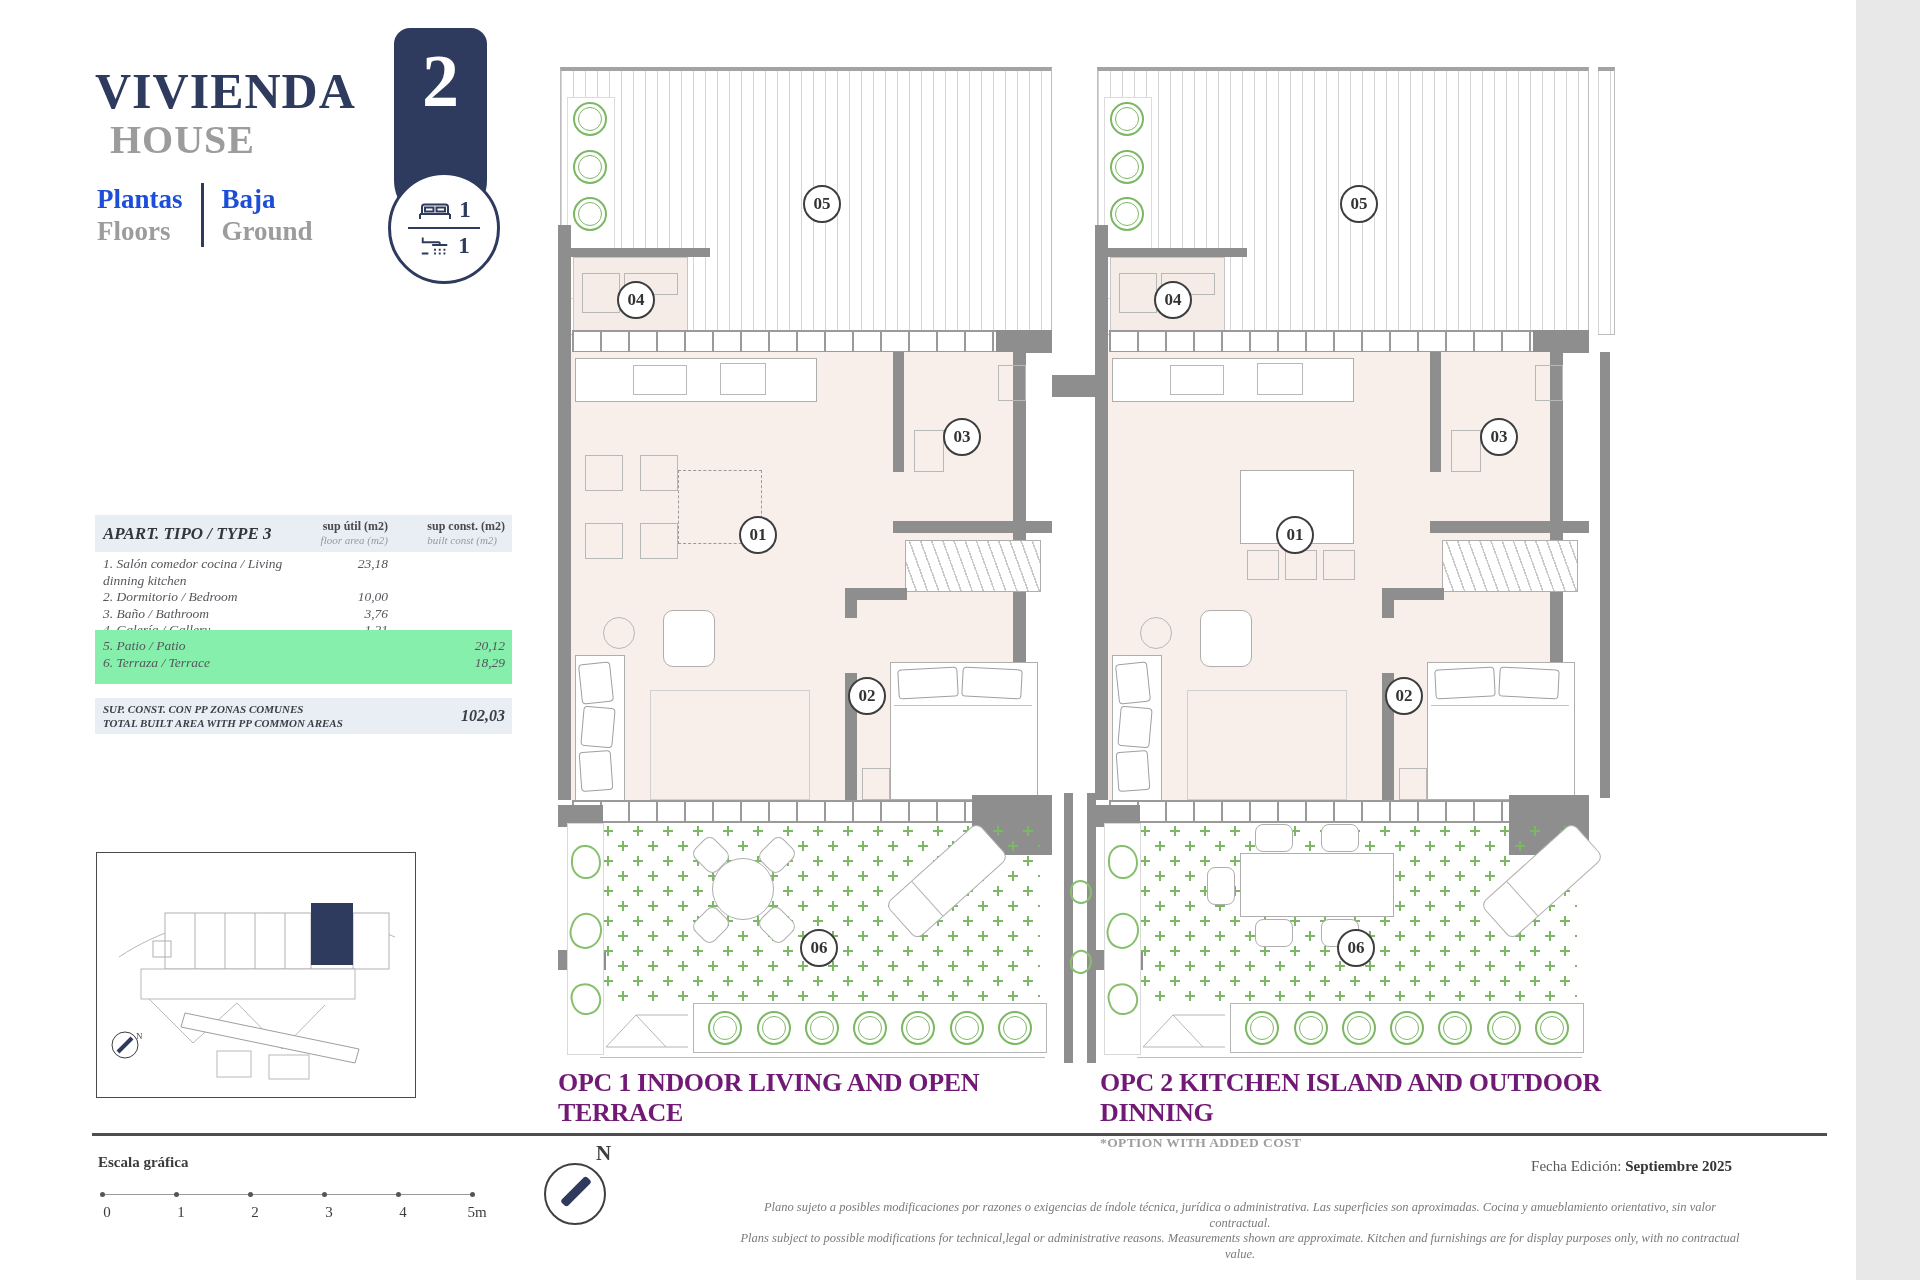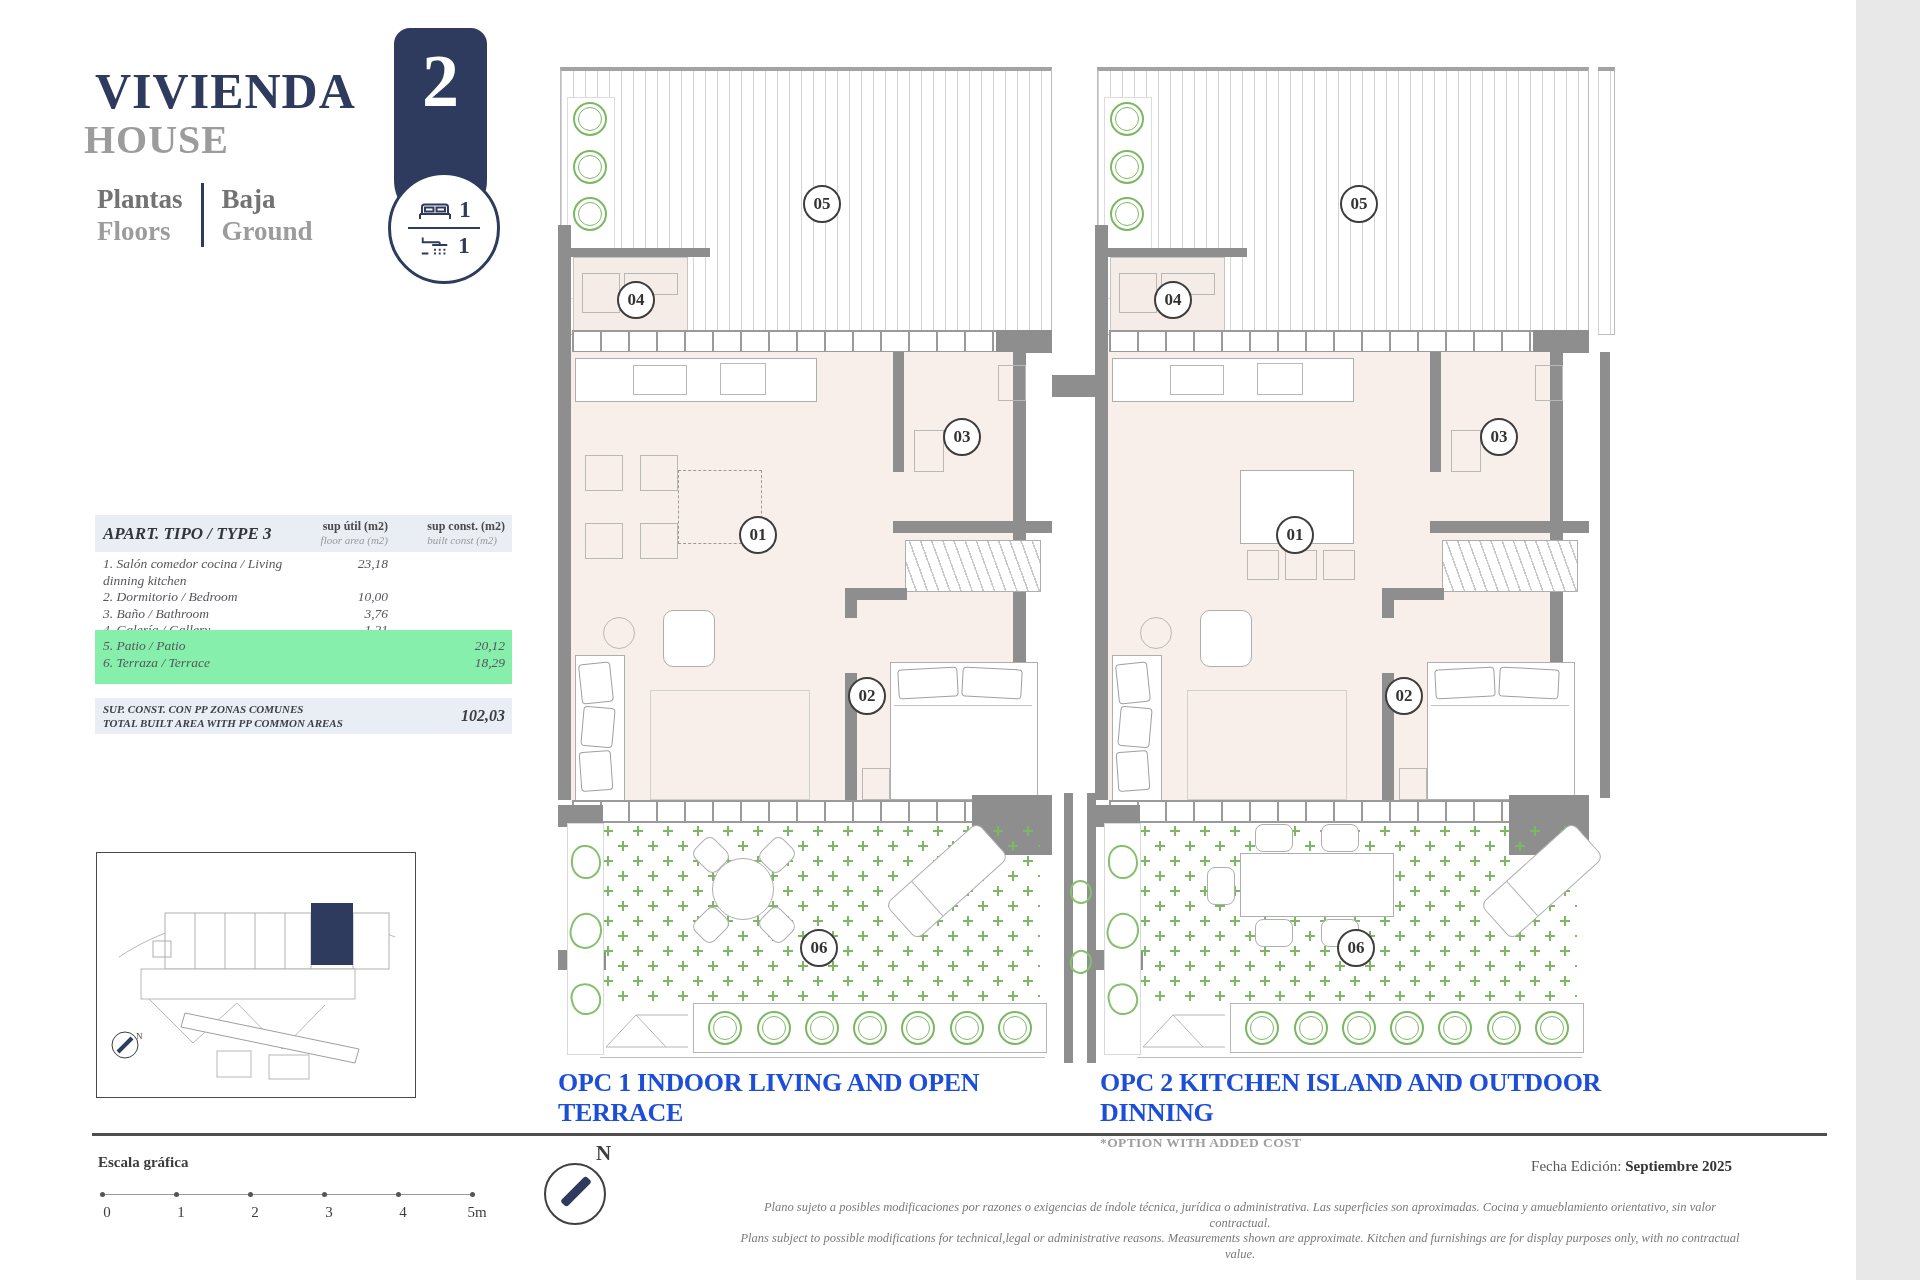--- a/index.html
+++ b/index.html
@@ -2,21 +2,21 @@
 <html><head>
 <meta charset="utf-8">
 <style>
   html,body{margin:0;padding:0;background:#e8e8e8;}
   .page{position:relative;width:1856px;height:1280px;background:#ffffff;overflow:hidden;
         font-family:Liberation Serif, serif;color:#3c3c3c;}
   .abs{position:absolute;}
   
   .t-es{font-size:50px;font-weight:bold;color:#2e3b5e;letter-spacing:1px;line-height:1;}
   .t-en{font-size:40px;font-weight:bold;color:#9c9c9c;letter-spacing:1px;line-height:1;}
-  .sub-es{font-size:27px;font-weight:bold;color:#737373;line-height:1.2;}
+  .sub-es{font-size:27px;font-weight:bold;color:#1d4ed8;line-height:1.2;}
   .sub-en{font-size:27px;font-weight:bold;color:#9c9c9c;line-height:1.2;}
   .vrule{width:3px;background:#2e3b5e;}
   .badge{background:#2e3b5e;border-radius:16px 16px 46px 46px;text-align:center;}
   .badge-num{font-size:74px;font-weight:bold;color:#fff;line-height:1;margin-top:16px;}
   .badge-circle{background:#fff;border:3px solid #2e3b5e;border-radius:50%;
     display:flex;flex-direction:column;align-items:center;justify-content:center;}
   .badge-row{display:flex;align-items:center;gap:6px;height:34px;}
   .badge-div{width:72px;height:2px;background:#2e3b5e;}
   .badge-cnt{font-size:23px;font-weight:bold;color:#2e3b5e;}
   
@@ -46,21 +46,21 @@
       display:flex;align-items:center;justify-content:center;font-size:17px;font-weight:600;
       color:#333;box-sizing:border-box;}
   .ring{border:2px solid #7cb863;border-radius:50%;box-sizing:border-box;}
   .ring::after{content:"";position:absolute;inset:3px;border:1.8px solid #7cb863;border-radius:50%;}
   .bush{border:2.2px solid #86c06d;border-radius:46% 54% 50% 50%;}
   .ward{background:#fff;border:1.2px solid #aeaeae;
         background-image:repeating-linear-gradient(70deg,transparent 0 9px,#c9c9c9 9px 10.5px);}
   .pillow{background:#fff;border:1px solid #9f9f9f;border-radius:4px;}
   .planters{background:#fff;border:1.2px solid #b5b5b5;display:flex;align-items:center;
             justify-content:space-evenly;}
-  .caption{font-size:26px;font-weight:bold;color:#1d4ed8;letter-spacing:-0.3px;}
+  .caption{font-size:26px;font-weight:bold;color:#701a75;letter-spacing:-0.3px;}
   .cap-note{font-size:13.5px;font-weight:bold;color:#9e9e9e;letter-spacing:.4px;margin-top:7px;}
   
   .hr{background:#4e4e4e;}
   .esc{font-size:15px;font-weight:bold;color:#3c3c3c;}
   .scale{position:absolute;}
   .scale .line{position:absolute;left:0;top:6px;width:370px;height:1px;background:#9a9a9a;}
   .tick{position:absolute;top:0;width:0;}
   .tick .dot{position:absolute;left:-2.5px;top:4px;width:5px;height:5px;border-radius:50%;background:#555;}
   .tick .lb{position:absolute;left:-12px;top:16px;width:34px;text-align:center;font-size:15px;color:#3c3c3c;}
   .compass{border:2.2px solid #3f3f3f;border-radius:50%;background:#fff;}
@@ -70,21 +70,21 @@
   .fecha{font-size:15px;color:#5a5a5a;text-align:right;}
   .fecha b{color:#353535;}
   .keybox{border:1.6px solid #4a4a4a;background:#fff;}
 </style>
 </head>
 <body>
 
 <div class="page">
 
   <div class="abs t-es" style="left:95px;top:66px;">VIVIENDA</div>
-  <div class="abs t-en" style="left:84px;top:120px;">HOUSE</div>
+  <div class="abs t-en" style="left:110px;top:120px;">HOUSE</div>
 
   <div class="abs" style="left:97px;top:183px;display:flex;gap:18px;">
     <div>
       <div class="sub-es">Plantas</div>
       <div class="sub-en">Floors</div>
     </div>
     <div class="vrule" style="height:64px;"></div>
     <div>
       <div class="sub-es">Baja</div>
       <div class="sub-en">Ground</div>

